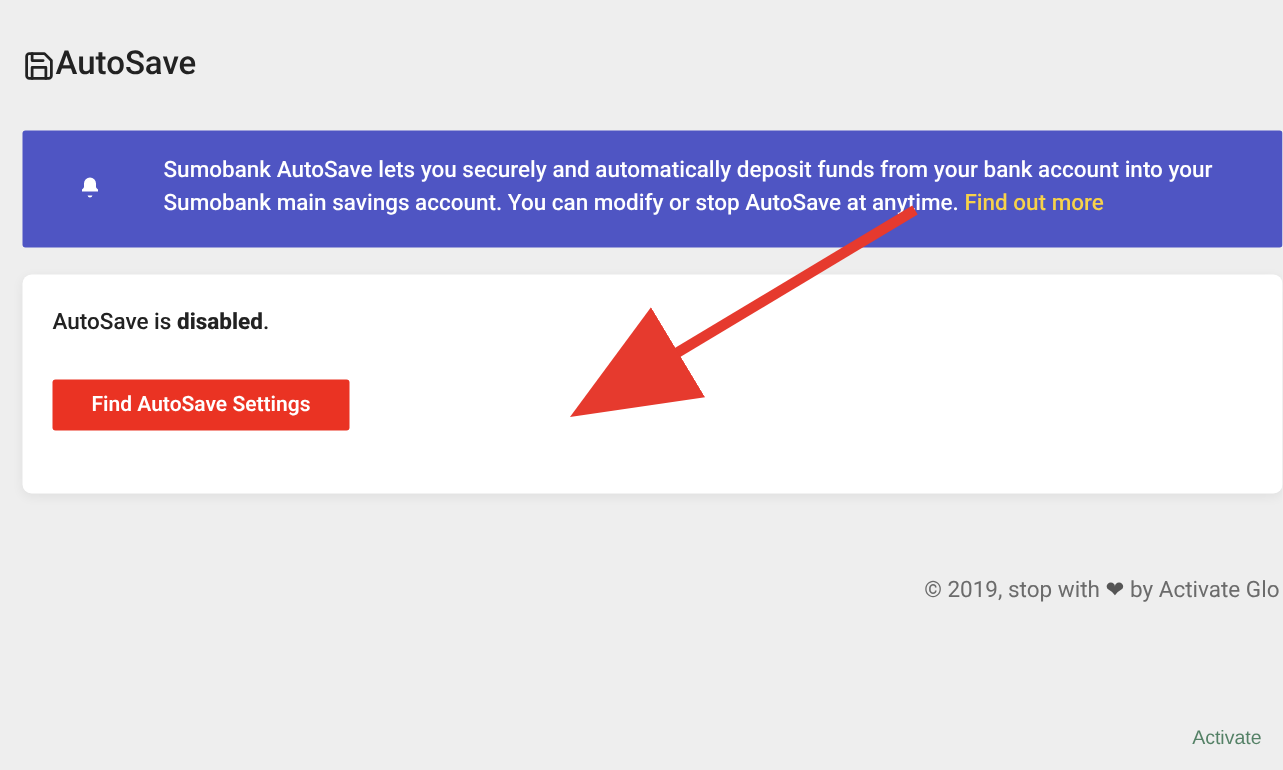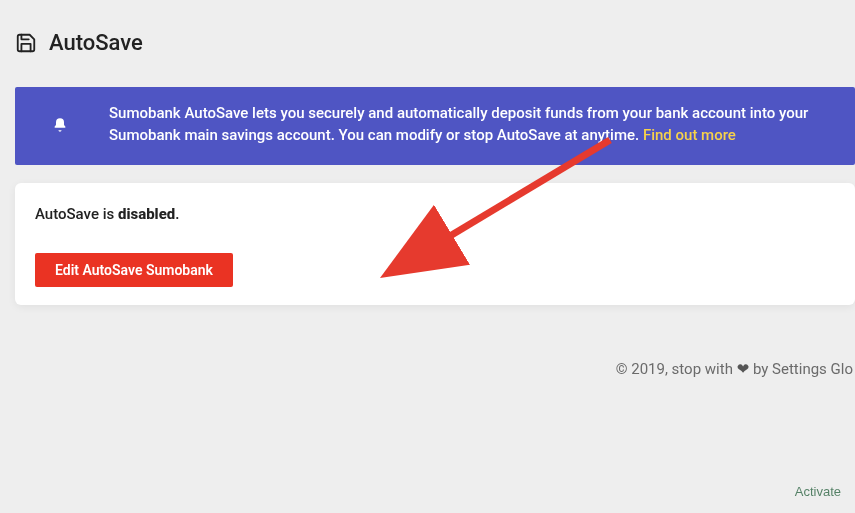--- a/index.html
+++ b/index.html
@@ -9,22 +9,21 @@
     font-family: -apple-system, BlinkMacSystemFont, "Segoe UI", Roboto, Arial, sans-serif;
     color: #333;
     position: relative;
     overflow: hidden;
   }
   .page {
     padding: 30px 0 0 15px;
   }
   .page-title-row {
     display: flex;
-    align-items: center;
-    gap: 12px;
+    align-items: flex-end;
     margin-bottom: 32px;
   }
   .page-title-row .icon svg { width: 22px; height: 22px; display: block; }
   .page-title {
     font-size: 22px;
     font-weight: 500;
     color: #222;
   }
   .info-banner {
     background: #4f55c3;
@@ -53,21 +52,21 @@
     max-width: 720px;
   }
   .info-banner .msg a {
     color: #f7d24a;
     text-decoration: none;
   }
   .card {
     background: #ffffff;
     border-radius: 6px;
     box-shadow: 0 2px 8px rgba(0,0,0,0.06);
-    padding: 22px 20px 18px 20px;
+    padding: 22px 20px 42px 20px;
     margin-bottom: 55px;
   }
   .status-line {
     font-size: 15px;
     font-weight: 500;
     color: #222;
     margin-bottom: 30px;
   }
   .status-line .strong { font-weight: 800; }
   .buttons { display: flex; gap: 16px; }
@@ -134,26 +133,26 @@
     <div class="msg">
       <span>Sumobank AutoSave lets you securely and automatically deposit funds from your bank account into your Sumobank main savings account. You can modify or stop AutoSave at anytime. </span><a href="#">Find out more</a>
     </div>
   </div>
 
   <div class="card">
     <div class="status-line">
       <span>AutoSave is </span><span class="strong">disabled</span><span>.</span>
     </div>
     <div class="buttons">
-      <button class="btn btn-red">Edit AutoSave Sumobank</button>
+      <button class="btn btn-red">Find AutoSave Settings</button>
     </div>
   </div>
 
   <div class="footer">
-    <span>© 2019, stop with </span><span class="heart">❤</span><span> by Settings Glo</span>
+    <span>© 2019, stop with </span><span class="heart">❤</span><span> by Activate Glo</span>
   </div>
 
 </div>
 
 <div class="watermark">
   <div>Activate</div>
 </div>
 
 <svg class="arrow-overlay" width="855" height="513">
   <defs>

